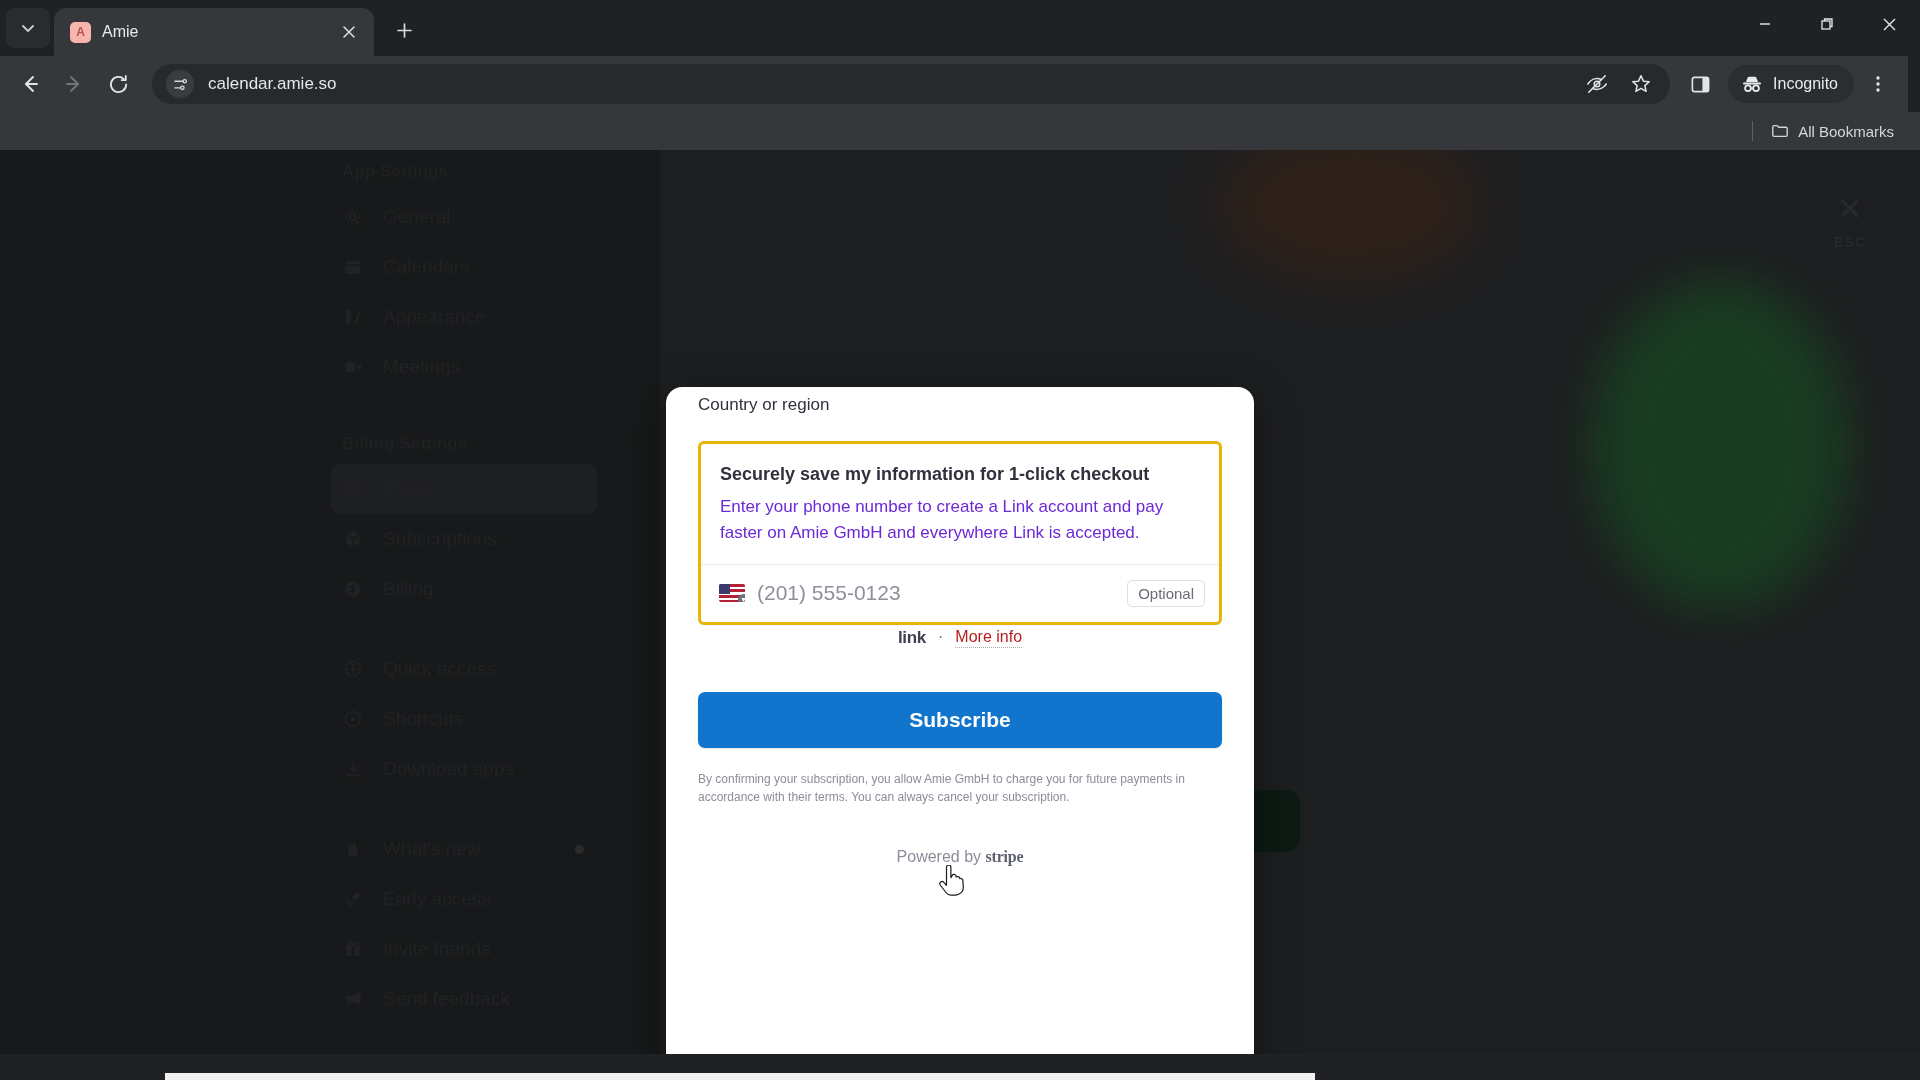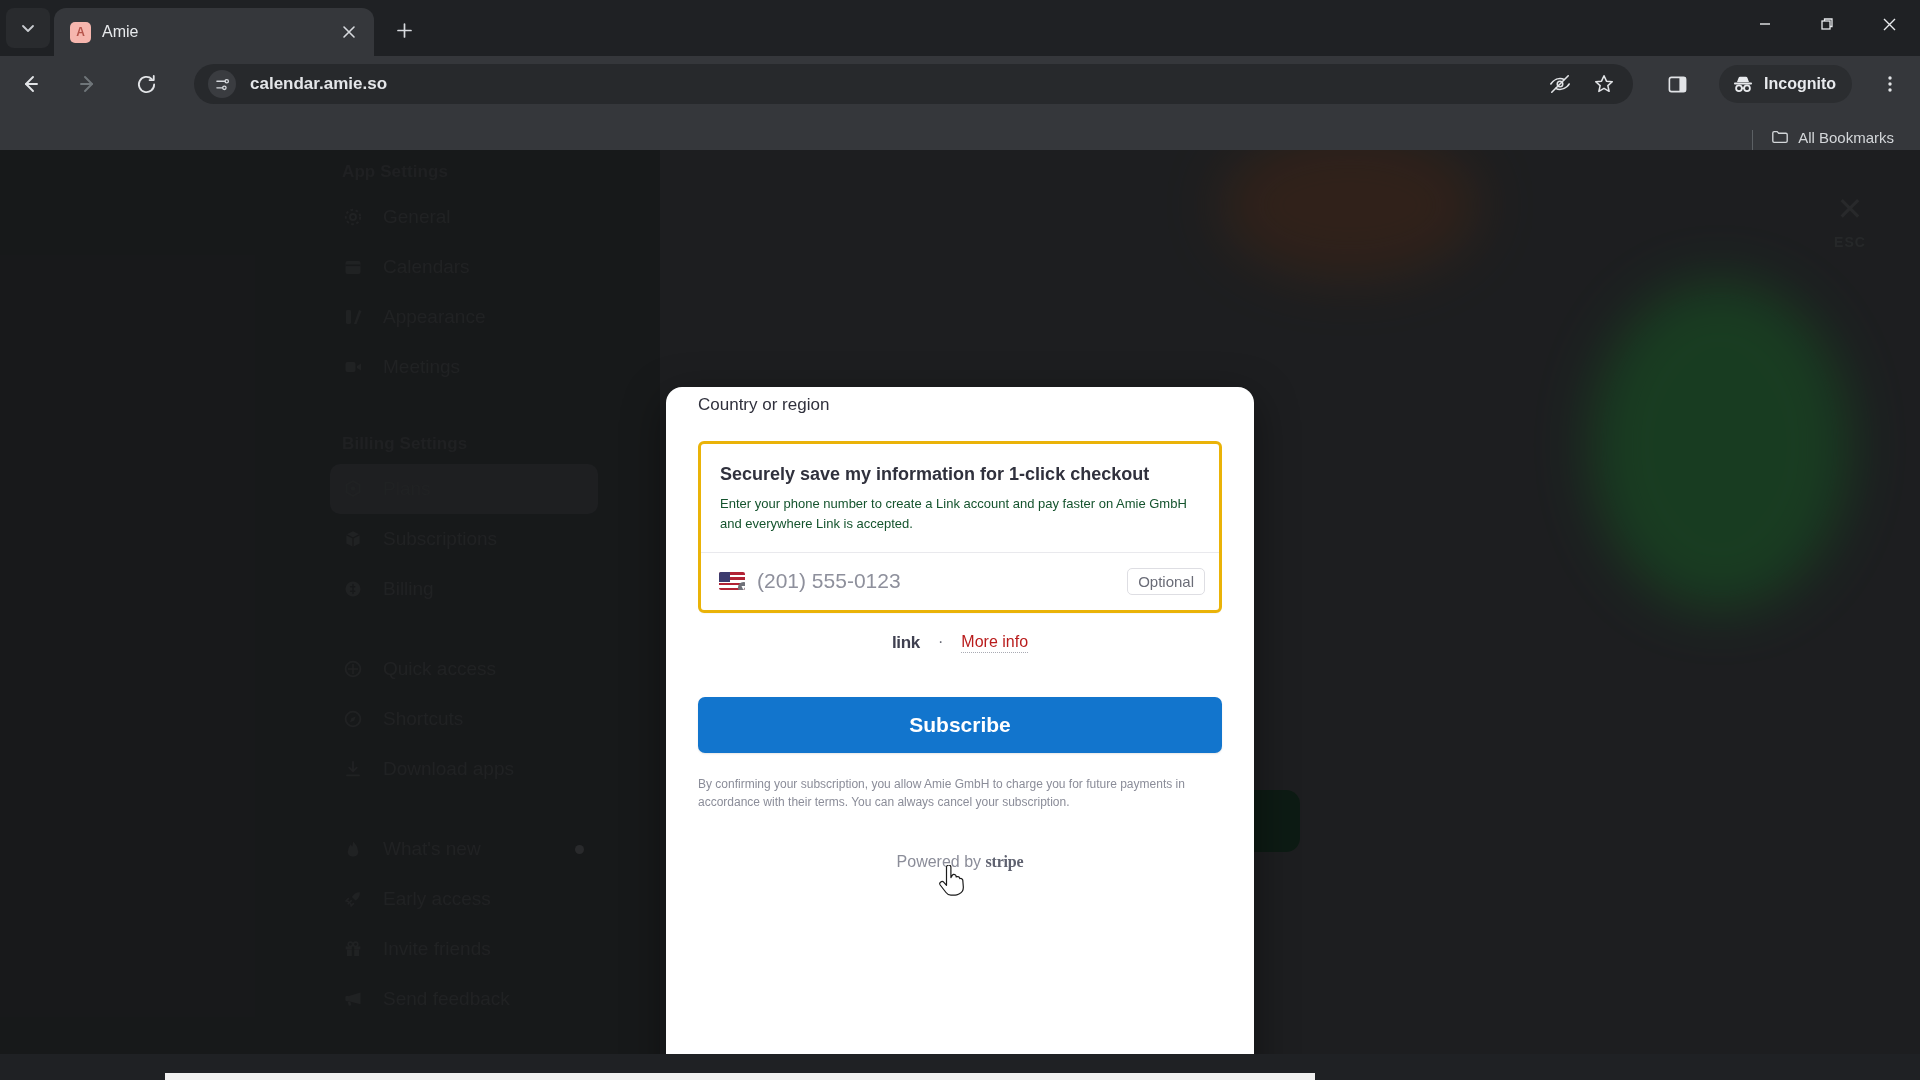--- a/index.html
+++ b/index.html
@@ -47,23 +47,23 @@
   .new-tab {
     width: 36px; height: 36px; margin: 0 0 8px 12px;
     display: flex; align-items: center; justify-content: center;
     color: #d7dade; border-radius: 50%;
   }
   .win-controls { position: absolute; right: 0; top: 0; height: 48px; display: flex; }
   .win-btn { width: 62px; height: 48px; display: flex; align-items: center; justify-content: center; color: #e8eaed; }
 
   
   .toolbar {
-    position: absolute; top: 56px; left: 0; right: 0; height: 56px;
+    position: absolute; top: 56px; left: 0; right: 12px; height: 56px;
     background: #35373b;
-    display: flex; align-items: center; gap: 18px; padding: 0 10px; font-weight: bold;
+    display: flex; align-items: center; gap: 4px; padding: 0 10px;
   }
   .tb-icon {
     width: 40px; height: 40px; border-radius: 50%;
     display: flex; align-items: center; justify-content: center;
     color: #e2e4e7; flex: 0 0 auto;
   }
   .tb-icon.disabled { color: #6f7579; }
   .omnibox {
     flex: 1 1 auto; height: 40px; margin-left: 10px; margin-right: 6px;
     background: #27292c; border-radius: 20px;
@@ -80,21 +80,21 @@
     display: flex; align-items: center; gap: 9px;
     height: 38px; padding: 0 16px 0 12px; margin-left: 4px;
     border-radius: 19px; background: #2b2d30;
     color: #e8eaed; font-size: 16px; white-space: nowrap;
   }
 
   
   .bookmarks-bar {
     position: absolute; top: 112px; left: 0; right: 0; height: 38px;
     background: #35373b;
-    display: flex; align-items: flex-end; justify-content: flex-end;
+    display: flex; align-items: center; justify-content: flex-end;
     padding-right: 18px; gap: 10px;
   }
   .bm-sep { width: 1px; height: 20px; background: #5c6064; }
   .bm-item { display: flex; align-items: center; gap: 9px; color: #d4d7da; font-size: 15px; padding: 4px 8px; border-radius: 6px; }
 
   
   .page {
     position: absolute; top: 150px; left: 0; right: 0; bottom: 26px;
     background: #222426; overflow: hidden;
   }
@@ -172,21 +172,21 @@
   .zip-placeholder { color: #9a9ca8; font-size: 21px; }
 
   .link-card {
     margin-top: 26px;
     border: 3px solid #eab308; border-radius: 6px; background: #fff;
     box-shadow: 0 1px 1px rgba(0,0,0,.03);
     overflow: hidden;
   }
   .link-card-body { padding: 20px 19px 18px 19px; }
   .link-title { font-size: 18px; font-weight: 700; color: #30313d; margin-bottom: 9px; }
-  .link-desc { font-size: 13px; line-height: 1.52; color: #14532d; }
+  .link-desc { font-size: 17px; line-height: 1.52; color: #6d28d9; }
   .link-phone-row {
     border-top: 1px solid #e9e9ed;
     height: 58px; display: flex; align-items: center; gap: 12px;
     padding: 0 14px 0 18px;
   }
   .flag {
     width: 26px; height: 18px; flex: 0 0 auto; position: relative;
     border-radius: 2px; overflow: hidden;
     background: linear-gradient(#b22234 0 15%, #fff 15% 30%, #b22234 30% 45%, #fff 45% 60%, #b22234 60% 75%, #fff 75% 90%, #b22234 90% 100%);
   }
@@ -198,22 +198,22 @@
     border-radius: 50%; background: #6f7179; color: #fff; font-size: 8px;
     display: flex; align-items: center; justify-content: center;
   }
   .phone-ph { flex: 1 1 auto; font-size: 21px; color: #8e909c; }
   .optional-badge {
     border: 1px solid #dedee3; border-radius: 5px; padding: 4px 10px;
     font-size: 15px; color: #6a6c77; background: #fff;
   }
 
   .link-meta {
-    display: flex; justify-content: center; gap: 18px;
-    margin-top: 20px; font-size: 16px; color: #6a6c77;
+    display: flex; justify-content: center; gap: 12px;
+    margin-top: 3px; font-size: 16px; color: #6a6c77;
   }
   .link-wordmark { font-weight: 700; color: #3f4050; font-size: 17px; letter-spacing: -.3px; }
   .more-info { color: #b91c1c; border-bottom: 1px dotted #a8aab3; padding-bottom: 1px; }
 
   .subscribe-btn {
     margin-top: 44px; height: 56px; width: 100%;
     background: #1275cd; border-radius: 7px;
     color: #fff; font-size: 21px; font-weight: 600;
     display: flex; align-items: center; justify-content: center;
     box-shadow: 0 1px 2px rgba(0,0,0,.10);

